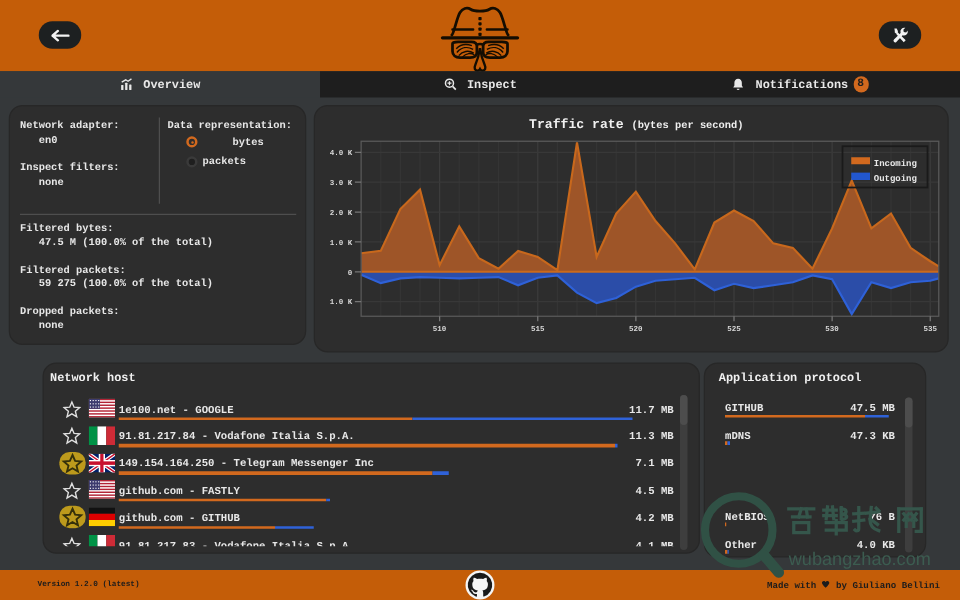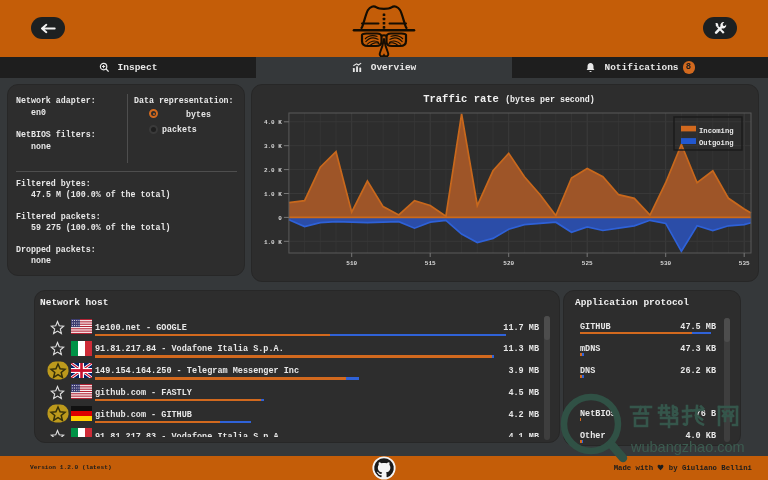--- a/index.html
+++ b/index.html
@@ -82,51 +82,51 @@
 <path d="M33 36.5 C32.2 42 30.8 46.5 29.3 49.8 C28 52.6 29 54.5 31 54.5 C32 54.5 32.6 53.9 33 53.2 C33.4 53.9 34 54.5 35 54.5 C37 54.5 38 52.6 36.7 49.8 C35.2 46.5 33.8 42 33 36.5" fill="none" stroke="#140d02" stroke-width="1.9"></path>
 </svg>
   <div class="hbtn" id="settings">
       <svg width="15" height="15" viewBox="0 0 24 24" fill="#f2f2f2">
         <path d="M4 3 L7 3 L8.5 6 L8.5 8 L6.5 9.5 L4.5 8 L4.5 6 Z M6 9.5 L16 20.5 L18.5 18 L8.5 8 Z"></path>
         <path d="M21 5.5 a5 5 0 0 1 -6.5 6 L6.5 20 a2 2 0 0 1 -3 -3 L12 8.5 a5 5 0 0 1 6 -6.5 L15.5 4.5 L16 7.5 L19 8 Z" fill="#f2f2f2"></path>
       </svg>
     </div>
 </div>
 <div id="tabs">
-  <div class="tab">
-      <svg width="11" height="11" viewBox="0 0 24 24" fill="none" stroke="#e8e8e8">
-        <circle cx="10" cy="10" r="7" stroke-width="2.6"></circle>
-        <path d="M10 6.5 v7 M6.5 10 h7" stroke-width="2.2"></path>
-        <path d="M15.5 15.5 L21 21" stroke-width="3"></path>
-      </svg>
-      <span>Inspect</span>
-    </div>
   <div class="tab sel">
       <svg width="11" height="11" viewBox="0 0 24 24" fill="#e8e8e8">
         <rect x="2" y="13" width="4" height="9" rx="1"></rect>
         <rect x="9" y="9" width="4" height="13" rx="1"></rect>
         <rect x="16" y="12" width="4" height="10" rx="1"></rect>
         <path d="M3 8 L10 4 L14 6.5 L20 2.5" stroke="#e8e8e8" stroke-width="2.4" fill="none"></path>
       </svg>
       <span>Overview</span>
     </div>
   <div class="tab">
+      <svg width="11" height="11" viewBox="0 0 24 24" fill="none" stroke="#e8e8e8">
+        <circle cx="10" cy="10" r="7" stroke-width="2.6"></circle>
+        <path d="M10 6.5 v7 M6.5 10 h7" stroke-width="2.2"></path>
+        <path d="M15.5 15.5 L21 21" stroke-width="3"></path>
+      </svg>
+      <span>Inspect</span>
+    </div>
+  <div class="tab">
       <svg width="11" height="11" viewBox="0 0 24 24" fill="#e8e8e8">
         <path d="M12 2 C8 2 5.5 5 5.5 9 L5.5 14 L3.5 17.5 L20.5 17.5 L18.5 14 L18.5 9 C18.5 5 16 2 12 2 Z"></path>
         <path d="M9.5 19.5 a2.5 2.5 0 0 0 5 0 Z"></path>
       </svg>
       <span>Notifications</span>
       <span class="badge">8</span>
     </div>
 </div>
 
 <div class="panel" id="p1">
   <div class="lbl" style="left:8px; top:11px;">Network adapter:</div>
   <div class="lbl" style="left:23px; top:22.5px;">en0</div>
-  <div class="lbl" style="left:8px; top:45px;">NetBIOS filters:</div>
+  <div class="lbl" style="left:8px; top:45px;">Inspect filters:</div>
   <div class="lbl" style="left:23px; top:56.5px;">none</div>
   <div class="vdiv"></div>
   <div class="lbl" style="left:126px; top:11px;">Data representation:</div>
   <div class="radio on" style="left:141px; top:24px;"></div>
   <div class="lbl" style="left:154px; top:24.5px;padding-left:24px;">bytes</div>
   <div class="radio off" style="left:141px; top:39.5px;"></div>
   <div class="lbl" style="left:154px; top:40px;">packets</div>
   <div class="hdiv"></div>
   <div class="lbl" style="left:8px; top:93.5px;">Filtered bytes:</div>
   <div class="lbl" style="left:23px; top:105px;">47.5 M (100.0% of the total)</div>
@@ -266,21 +266,21 @@
         <svg class="flag" width="21" height="15" viewBox="0 0 21 15">
           <rect width="21" height="15" fill="#012169"></rect>
           <path d="M0,0 L21,15 M21,0 L0,15" stroke="#fff" stroke-width="3"></path>
           <path d="M0,0 L21,15 M21,0 L0,15" stroke="#C8102E" stroke-width="1.2"></path>
           <rect x="8" width="5" height="15" fill="#fff"></rect>
           <rect y="5" width="21" height="5" fill="#fff"></rect>
           <rect x="9.2" width="2.6" height="15" fill="#C8102E"></rect>
           <rect y="6.1" width="21" height="2.8" fill="#C8102E"></rect>
         </svg>
         <span class="hn">149.154.164.250 - Telegram Messenger Inc</span>
-        <span class="hv">3.9 MB</span>
+        <span class="hv">7.1 MB</span>
 <div class="bar" style="left:60px;top:18px;width:251px;background:#d2691e"></div>
 <div class="bar" style="left:311px;top:18px;width:13px;background:#2f62d8"></div>
 </div>
       <div class="hr" style="top:89.9px">
 <svg class="star" width="15" height="15" viewBox="0 0 24 24">
           <path d="M12 2.5 L14.8 9.2 L22 9.8 L16.5 14.5 L18.2 21.5 L12 17.7 L5.8 21.5 L7.5 14.5 L2 9.8 L9.2 9.2 Z" fill="none" stroke="#e0e0e0" stroke-width="1.8"></path>
         </svg>
         <svg class="flag" width="21" height="15" viewBox="0 0 21 15">
           <rect width="21" height="15" fill="#fff"></rect>
           <rect y="0.00" width="21" height="1.15" fill="#B22234"></rect>
@@ -348,26 +348,20 @@
 <span class="pn">GITHUB</span>
       <span class="pv">47.5 MB</span>
 <div class="bar" style="left:16px;top:9.5px;width:112px;background:#d2691e"></div>
 <div class="bar" style="left:128px;top:9.5px;width:19px;background:#2f62d8"></div>
 </div>
     <div class="pr" style="top:52.8px">
 <span class="pn">mDNS</span>
       <span class="pv">47.3 KB</span>
 <div class="bar" style="left:16px;top:9.5px;width:1.5px;background:#d2691e"></div>
 <div class="bar" style="left:17.5px;top:9.5px;width:2.5px;background:#2f62d8"></div>
-</div>
-    <div class="pr" style="top:74.5px">
-<span class="pn">DNS</span>
-      <span class="pv">26.2 KB</span>
-<div class="bar" style="left:16px;top:9.5px;width:2px;background:#d2691e"></div>
-<div class="bar" style="left:18px;top:9.5px;width:1.5px;background:#2f62d8"></div>
 </div>
     <div class="pr" style="top:117.9px">
 <span class="pn">NetBIOS</span>
       <span class="pv">76 B</span>
 <div class="bar" style="left:16px;top:9.5px;width:1px;background:#d2691e"></div>
 <div class="bar" style="left:17px;top:9.5px;width:0px;background:#2f62d8"></div>
 </div>
     <div class="pr" style="top:139.6px">
 <span class="pn">Other</span>
       <span class="pv">4.0 KB</span>

